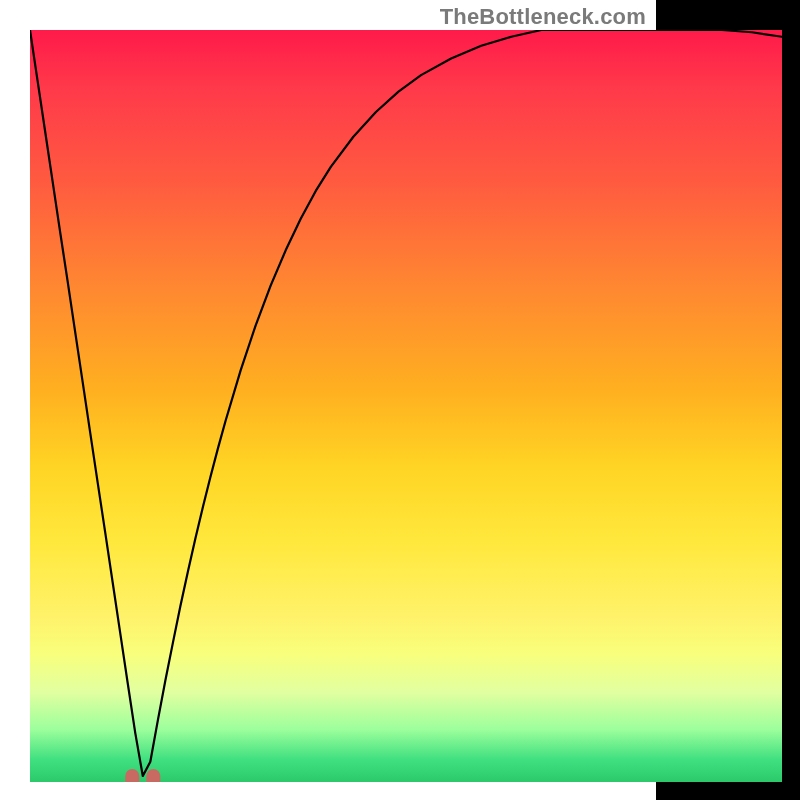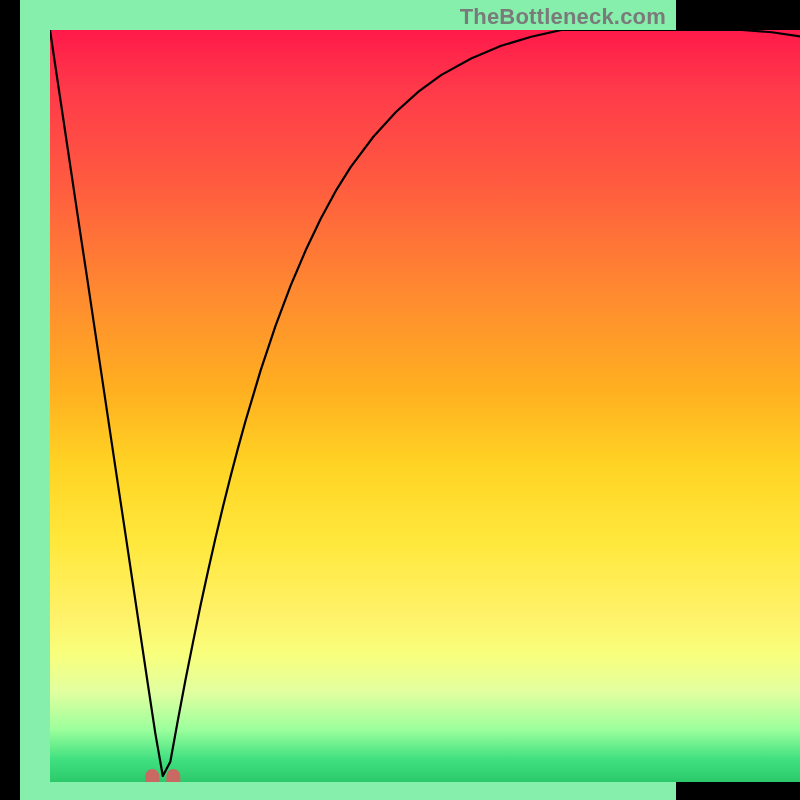--- a/index.html
+++ b/index.html
@@ -7,22 +7,21 @@
     padding: 0;
     width: 800px;
     height: 800px;
     background: #000;
     overflow: hidden;
   }
   .frame {
     position: relative;
     width: 656px;
     height: 800px;
-    background: #86efac;
-    margin-left: 20px;
+    background: #ffffff;
   }
   .watermark {
     position: absolute;
     top: 4px;
     right: 10px;
     color: #7a7a7a;
     font-family: Arial, Helvetica, sans-serif;
     font-size: 22px;
     font-weight: 600;
     letter-spacing: 0.2px;

